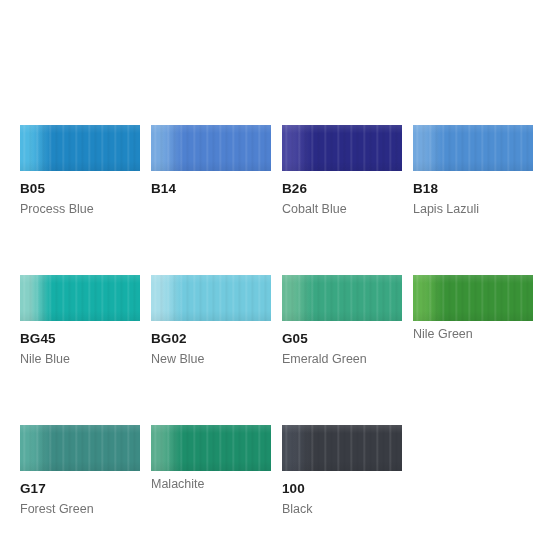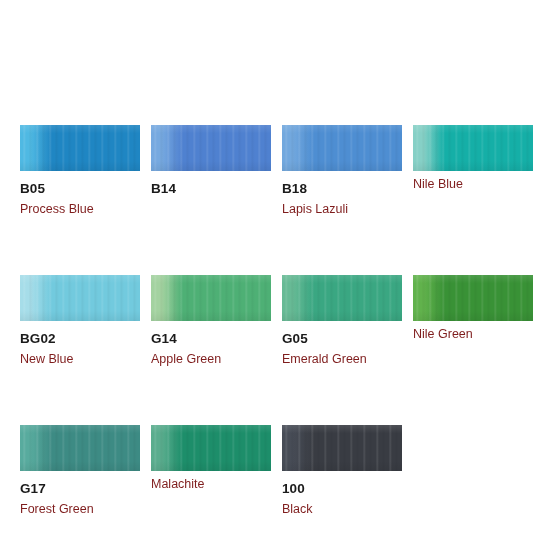--- a/index.html
+++ b/index.html
@@ -90,21 +90,21 @@
     color: #1b1b1b;
     letter-spacing: 0.1px;
     line-height: 15px;
     white-space: nowrap;
   }
 
   .swatch-name {
     margin-top: 6px;
     font-size: 12.5px;
     font-weight: normal;
-    color: #7f1d1d;
+    color: #737373;
     line-height: 14px;
     white-space: nowrap;
   }
 </style>
 </head>
 <body>
 
 <div id="swatch-sheet">
   <div class="swatch-grid">
       <div class="swatch-cell">
@@ -119,55 +119,56 @@
       <div class="swatch-cell">
         <div class="swatch-chip">
           <div class="chip-base" style="background: linear-gradient(90deg, rgb(118, 169, 224) 0%, rgb(118, 169, 224) 9%, rgb(79, 129, 208) 26%, rgb(79, 129, 208) 100%);"></div>
           <div class="chip-streaks"></div>
           <div class="chip-shade"></div>
         </div>
         <div class="swatch-code">B14</div>
       </div>
       <div class="swatch-cell">
         <div class="swatch-chip">
+          <div class="chip-base" style="background: linear-gradient(90deg, rgb(74, 71, 160) 0%, rgb(74, 71, 160) 9%, rgb(42, 42, 133) 26%, rgb(42, 42, 133) 100%);"></div>
+          <div class="chip-streaks"></div>
+          <div class="chip-shade"></div>
+        </div>
+        <div class="swatch-code">B26</div>
+        <div class="swatch-name">Cobalt Blue</div>
+      </div>
+      <div class="swatch-cell">
+        <div class="swatch-chip">
           <div class="chip-base" style="background: linear-gradient(90deg, rgb(114, 168, 222) 0%, rgb(114, 168, 222) 9%, rgb(78, 142, 210) 26%, rgb(78, 142, 210) 100%);"></div>
           <div class="chip-streaks"></div>
           <div class="chip-shade"></div>
         </div>
         <div class="swatch-code">B18</div>
         <div class="swatch-name">Lapis Lazuli</div>
       </div>
       <div class="swatch-cell">
         <div class="swatch-chip">
           <div class="chip-base" style="background: linear-gradient(90deg, rgb(134, 208, 198) 0%, rgb(134, 208, 198) 9%, rgb(21, 175, 167) 26%, rgb(21, 175, 167) 100%);"></div>
           <div class="chip-streaks"></div>
           <div class="chip-shade"></div>
         </div>
+        <div class="swatch-code">BG45</div>
         <div class="swatch-name">Nile Blue</div>
       </div>
       <div class="swatch-cell">
         <div class="swatch-chip">
           <div class="chip-base" style="background: linear-gradient(90deg, rgb(166, 221, 233) 0%, rgb(166, 221, 233) 9%, rgb(114, 202, 222) 26%, rgb(114, 202, 222) 100%);"></div>
           <div class="chip-streaks"></div>
           <div class="chip-shade"></div>
         </div>
         <div class="swatch-code">BG02</div>
         <div class="swatch-name">New Blue</div>
       </div>
       <div class="swatch-cell">
         <div class="swatch-chip">
-          <div class="chip-base" style="background: linear-gradient(90deg, rgb(163, 210, 160) 0%, rgb(163, 210, 160) 9%, rgb(78, 176, 117) 26%, rgb(78, 176, 117) 100%);"></div>
-          <div class="chip-streaks"></div>
-          <div class="chip-shade"></div>
-        </div>
-        <div class="swatch-code">G14</div>
-        <div class="swatch-name">Apple Green</div>
-      </div>
-      <div class="swatch-cell">
-        <div class="swatch-chip">
           <div class="chip-base" style="background: linear-gradient(90deg, rgb(103, 186, 149) 0%, rgb(103, 186, 149) 9%, rgb(58, 167, 130) 26%, rgb(58, 167, 130) 100%);"></div>
           <div class="chip-streaks"></div>
           <div class="chip-shade"></div>
         </div>
         <div class="swatch-code">G05</div>
         <div class="swatch-name">Emerald Green</div>
       </div>
       <div class="swatch-cell">
         <div class="swatch-chip">
           <div class="chip-base" style="background: linear-gradient(90deg, rgb(97, 178, 76) 0%, rgb(97, 178, 76) 9%, rgb(57, 146, 54) 26%, rgb(57, 146, 54) 100%);"></div>

